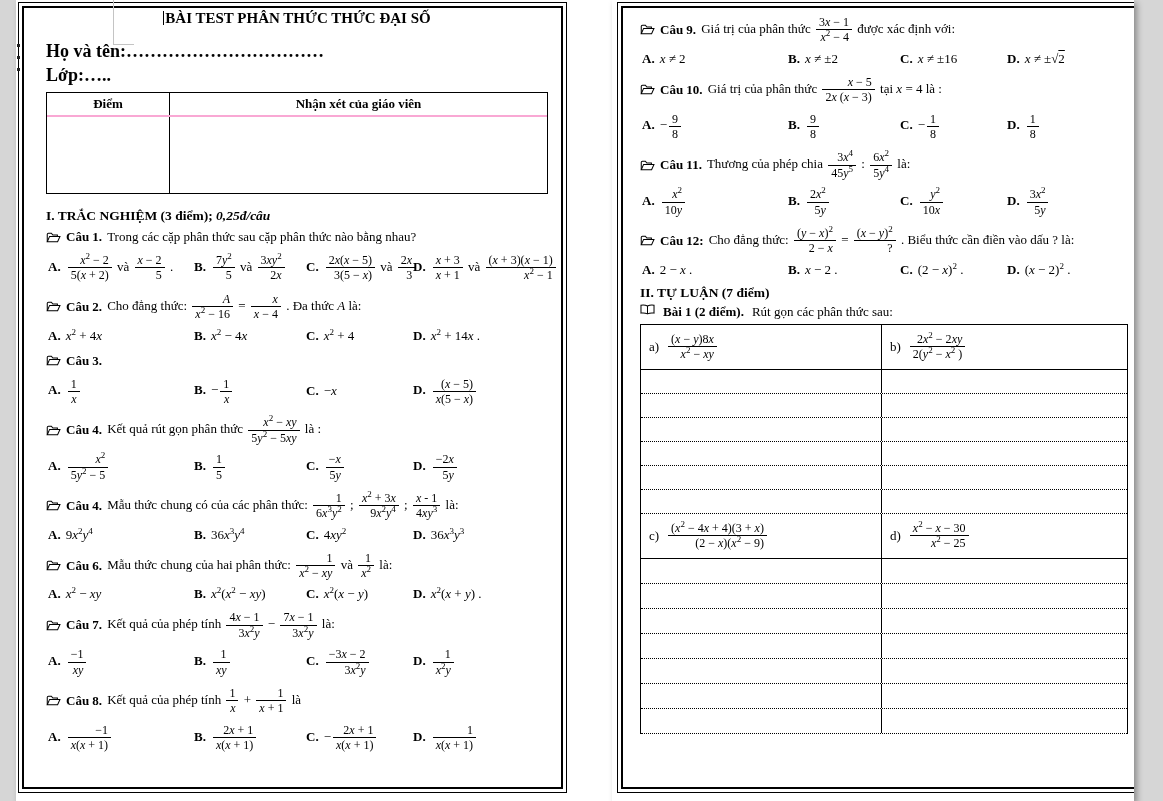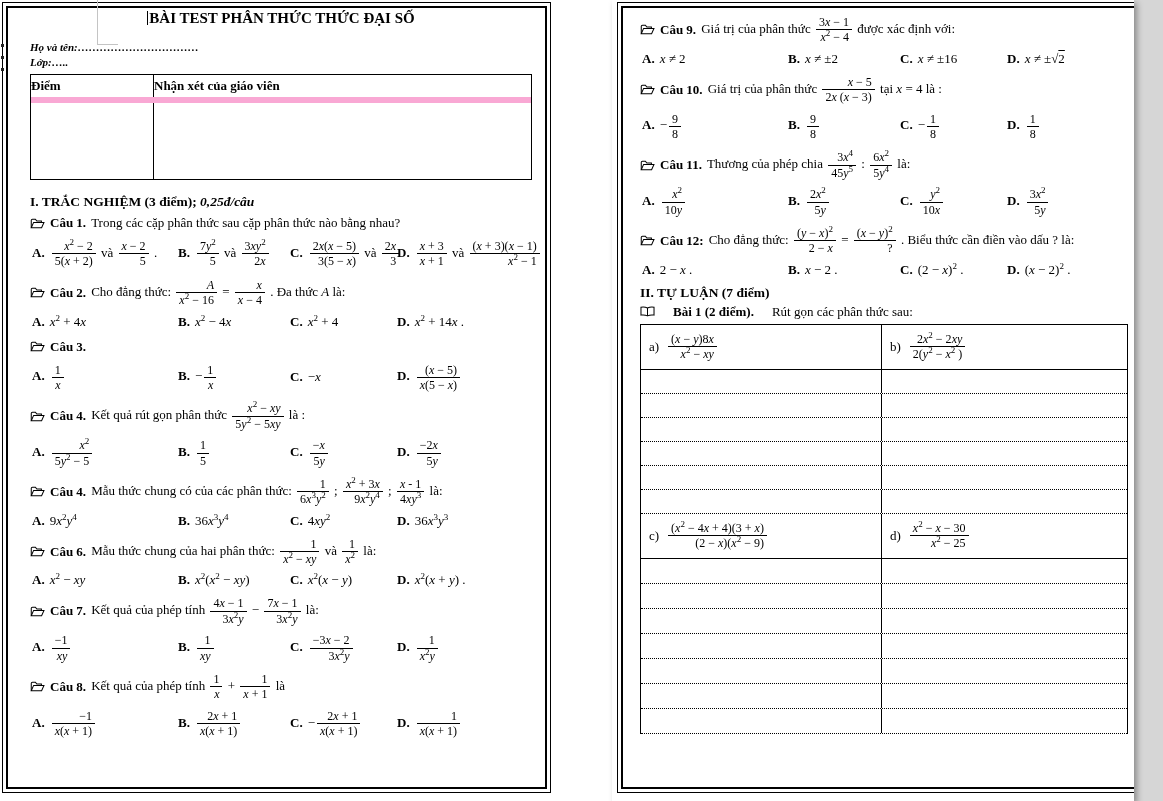--- a/index.html
+++ b/index.html
@@ -1,62 +1,62 @@
 <!DOCTYPE html>
 <html><head>
 <meta charset="utf-8">
 <style>
   html,body{margin:0;padding:0}
   body{width:1163px;height:801px;background:#d6d6d6;overflow:hidden;
        font-family:"Liberation Serif",serif;color:#000;position:relative;font-size:13px}
   .paper{position:absolute;top:0;height:801px;background:#fff;overflow:hidden;
          box-shadow:3px 3px 6px rgba(0,0,0,.35)}
-  #paper1{left:0;width:656px}
+  #paper1{left:16px;width:656px}
   #paper2{left:612px;width:522px}
   .fo{position:absolute;border:1px solid #000}
   .fi{position:absolute;border:2px solid #000}
   #paper1 .fo{left:2px;top:2px;width:547px;height:789px}
   #paper1 .fi{left:6px;top:6px;width:537px;height:779px}
   #paper2 .fo{left:5px;top:2px;width:552px;height:789px}
   #paper2 .fi{left:9px;top:6px;width:533px;height:779px}
   .cropv,.croph{position:absolute;background:#c4c4c4}
   .cropv{width:1px;height:44px;top:0}
   .croph{height:1px;width:21px;top:44px}
   #paper1 .cropv,#paper1 .croph{left:97px}
   #paper2 .cropv,#paper2 .croph{left:530px}
   .dots{position:absolute;left:1px;top:44px}
   .dots b{display:block;width:3px;height:3px;background:#222;margin:0 0 9px 0}
   .content{position:absolute}
   #content1{left:30px;top:6px;width:502px}
   #content2{left:28px;top:12px;width:500px}
   .title-line{text-align:center;font-size:15px;font-weight:bold;margin:4px 0 12px}
   .caret{display:inline-block;width:1px;height:14px;background:#000;vertical-align:-2px;margin-right:1px}
-  .hline{font-weight:bold;font-style:italic;font-size:11px;margin:3px 0}
+  .hline{font-weight:bold;font-size:18px;margin:3px 0}
   .hline.first{margin-top:14px}
   .score-table{border:1px solid #000;width:500px;margin:6px 0 14px}
   .st-head,.st-body{display:grid;grid-template-columns:122px 1fr}
-  .st-head{border-bottom:6px solid #f9a8d4;font-weight:bold;text-align:left}
+  .st-head{border-bottom:2px solid #f9a8d4;font-weight:bold;text-align:center}
   .st-head div{padding:3px 0}
   .st-head div+div,.st-body div+div{border-left:1px solid #000}
   .st-body{height:76px}
   .sec-head{font-weight:bold;font-size:13.5px;margin:6px 0 3px}
   .q{margin:2px 0}
   .q-line{display:flex;align-items:center;gap:5px;min-height:20px}
   .q-label{white-space:nowrap}
   .opts{display:grid;grid-template-columns:146px 112px 107px 1fr;align-items:center;margin:5px 0 7px 2px}
   .opt{white-space:nowrap}
   .ok{margin-right:5px}
   .frac{display:inline-block;vertical-align:middle;text-align:right;
         font-size:12px;line-height:1.2;margin:1px 2px}
   .frac .num{display:block;border-bottom:1px solid #000;padding:0 3px}
   .frac .den{display:block;padding:0 3px}
   sup{font-size:9px;line-height:0}
   .ovl{text-decoration:overline}
   .qicon svg,.bicon svg{display:block}
-  .bai-line{display:flex;align-items:center;gap:18px;margin:2px 0 4px}
+  .bai-line{display:flex;align-items:flex-start;gap:8px;margin:2px 0 4px}
   .btable{border:1px solid #000;border-bottom:none;width:486px;margin-top:3px}
   .trow{display:grid;grid-template-columns:240px 1fr}
   .trow>div+div{border-left:1px solid #000}
   .expr{border-bottom:1px solid #000}
   .expr>div{padding:2px 8px;display:flex;align-items:center;gap:7px;min-height:40px}
   .ansr{border-bottom:1px dotted #000}
   .ansr.h1{height:23px}
   .ansr.h2{height:24px}
 </style>
 </head>

